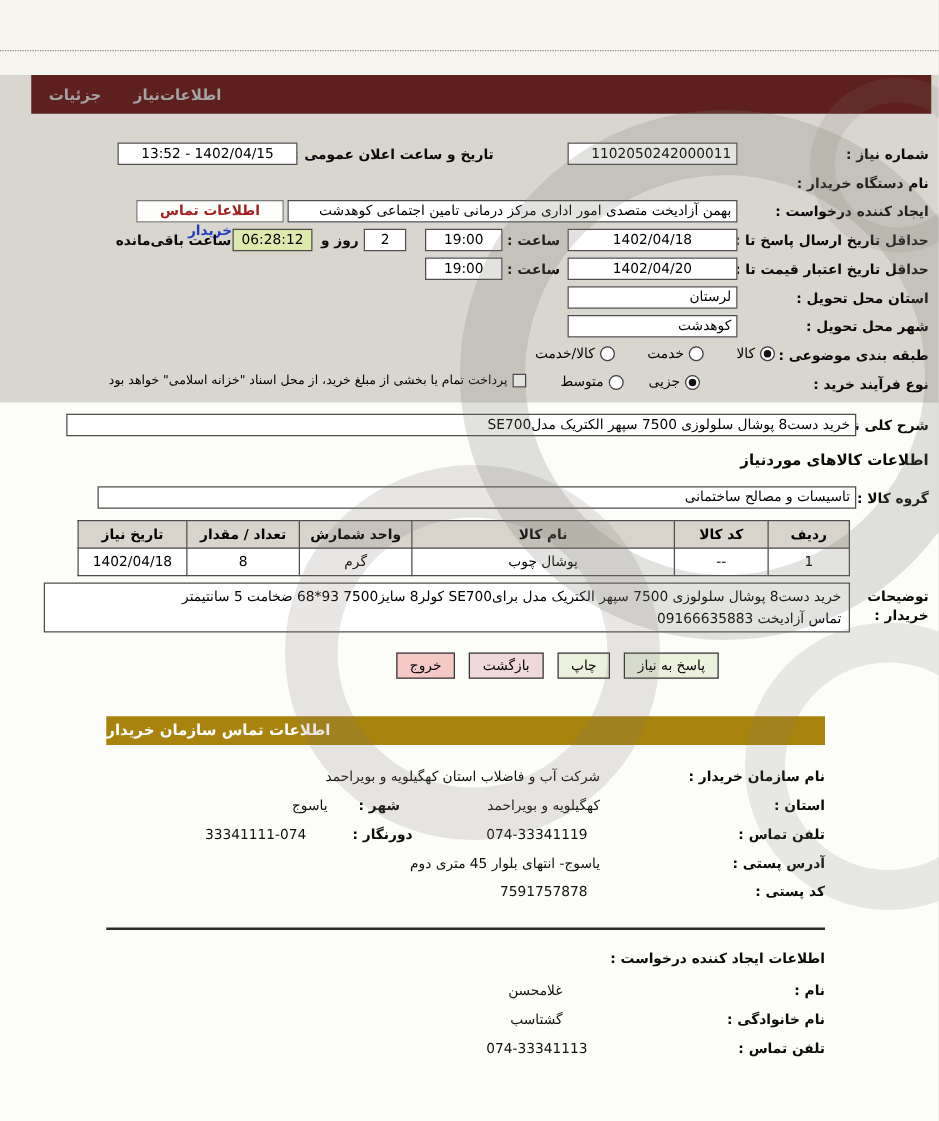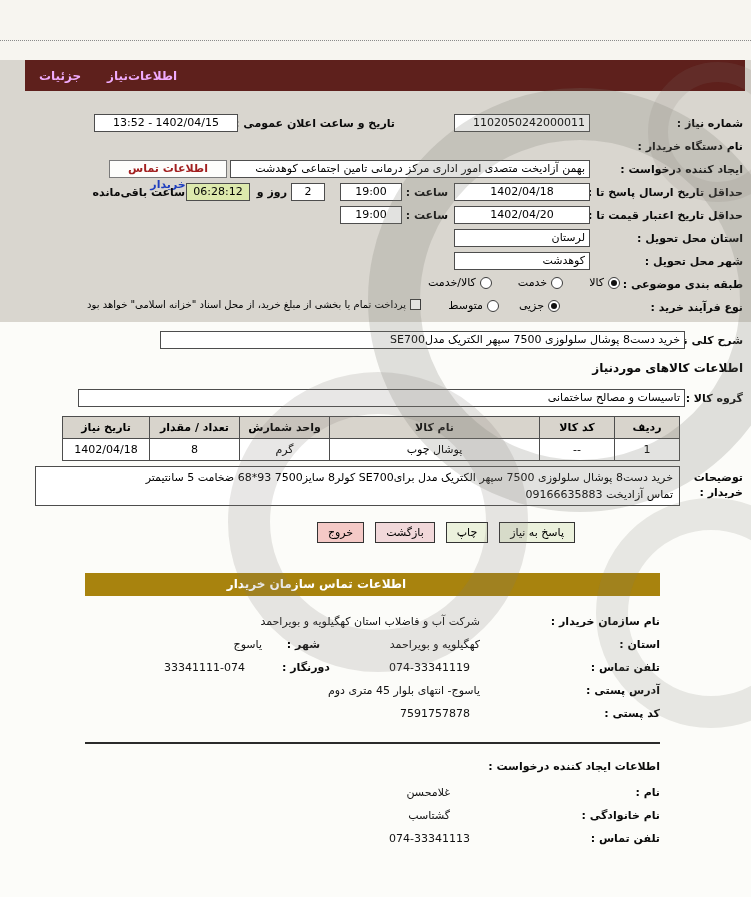--- a/index.html
+++ b/index.html
@@ -2,21 +2,21 @@
 <html lang="fa" dir="rtl"><head>
 <meta charset="utf-8">
 <style>
   * { margin:0; padding:0; box-sizing:border-box; }
   body { background:#ffffff; font-family:"DejaVu Sans", sans-serif; }
   .page { position:relative; width:751px; height:897px; background:#d9d6cf;
           direction:rtl; overflow:hidden; font-family:"DejaVu Sans", sans-serif; }
   .top-strip { position:absolute; top:0; left:0; right:0; height:60px; background:#f7f5f0; }
   .dotted-line { position:absolute; top:40px; left:0; right:0; border-top:1px dotted #8a8a8a; }
   .titlebar { position:absolute; top:60px; left:25px; right:6px; height:31px; background:#5e201c;
-              color:#f0abfc; display:flex; direction:ltr; align-items:center; gap:26px;
+              color:#a3a3a3; display:flex; direction:ltr; align-items:center; gap:26px;
               padding:0 14px; font-size:12px; font-weight:bold; z-index:2; }
   .white-panel { position:absolute; top:322px; left:0; width:751px; bottom:0; background:#fcfcf9; z-index:1; }
   .lbl { position:absolute; font-size:11px; font-weight:bold; white-space:nowrap; color:#0a0a0a; z-index:2; }
   .box { position:absolute; height:18px; background:#fff; border:1px solid #4d4d4d; font-size:11px;
          line-height:16px; padding:0 4px; white-space:nowrap; overflow:hidden; z-index:2; }
   .center { text-align:center; }
   .countdown { background:#dde9ad; }
   .ltr { direction:ltr; unicode-bidi:isolate; display:inline-block; }
   .radio-group { position:absolute; display:flex; gap:26px; font-size:11px; align-items:center; z-index:2; }
   .opt { display:flex; align-items:center; gap:4px; }
@@ -31,21 +31,21 @@
   table.items { position:absolute; border-collapse:collapse; font-size:11px; z-index:2; table-layout:fixed; }
   .items th { background:#d8d4cc; border:1px solid #4d4d4d; font-weight:bold; height:22px; padding:0 4px; }
   .items td { background:#fff; border:1px solid #4d4d4d; height:22px; text-align:center; padding:0 4px; }
   .btn-row { position:absolute; display:flex; gap:11px; z-index:2; }
   .btn { height:21px; border:1px solid #333; font-size:11px; padding:1px 10px; display:flex;
          align-items:center; cursor:pointer; white-space:nowrap; font-family:inherit; }
   .btn-green { background:#ebf1dc; }
   .btn-rose { background:#f1d8da; }
   .btn-pink { background:#f4c9c6; }
   .gold-bar { position:absolute; top:573px; right:91px; width:575px; height:23px; background:#a8830e;
-              color:#fff; font-size:12px; font-weight:bold; line-height:23px; text-align:center;
+              color:#fff; font-size:12px; font-weight:bold; line-height:23px; text-align:left;
               padding-right:112px; z-index:2; }
   .c-val { position:absolute; font-size:11px; white-space:nowrap; color:#111; z-index:2; }
   .divider { position:absolute; top:742px; right:91px; width:575px; border-top:2px solid #2b2b2b; z-index:2; }
   .wm { position:absolute; border-radius:50%; pointer-events:none; z-index:3; }
   .wm1 { left:368px; top:88px;  width:424px; height:424px; border:52px solid rgba(125,122,115,.22); }
   .wm2 { left:228px; top:372px; width:300px; height:300px; border:42px solid rgba(125,122,115,.18); }
   .wm3 { left:596px; top:498px; width:230px; height:230px; border:32px solid rgba(125,122,115,.16); }
   .wm4 { left:648px; top:62px;  width:140px; height:140px; border:20px solid rgba(125,122,115,.14); }
 </style>
 </head>
@@ -122,21 +122,21 @@
       <span class="radio"></span>
       <span>متوسط</span>
     </span>
   </div>
   <div class="opt" style="position:absolute;top:299px;right:330px;z-index:2">
     <span class="checkbox"></span>
     <span style="font-size:10px;white-space:nowrap">پرداخت تمام یا بخشی از مبلغ خرید، از محل اسناد "خزانه اسلامی" خواهد بود</span>
   </div>
 
   <div class="lbl" style="top:334px;right:8px">شرح کلی نیاز :</div>
-  <div class="box" style="top:331px;right:66px;width:525px">خرید دست8 پوشال  سلولوزی 7500 سپهر  الکتریک مدلSE700</div>
+  <div class="box" style="top:331px;right:66px;width:632px">خرید دست8 پوشال  سلولوزی 7500 سپهر  الکتریک مدلSE700</div>
 
   <div class="lbl" style="top:361px;right:8px;font-size:12px">اطلاعات  کالاهای موردنیاز</div>
 
   <div class="lbl" style="top:392px;right:8px">گروه کالا :</div>
   <div class="box" style="top:389px;right:66px;width:607px">تاسیسات و مصالح ساختمانی</div>
 
   <table class="items" style="top:416px;right:71px;width:617px">
     <thead>
       <tr>
         <th style="width:65px">ردیف</th>

